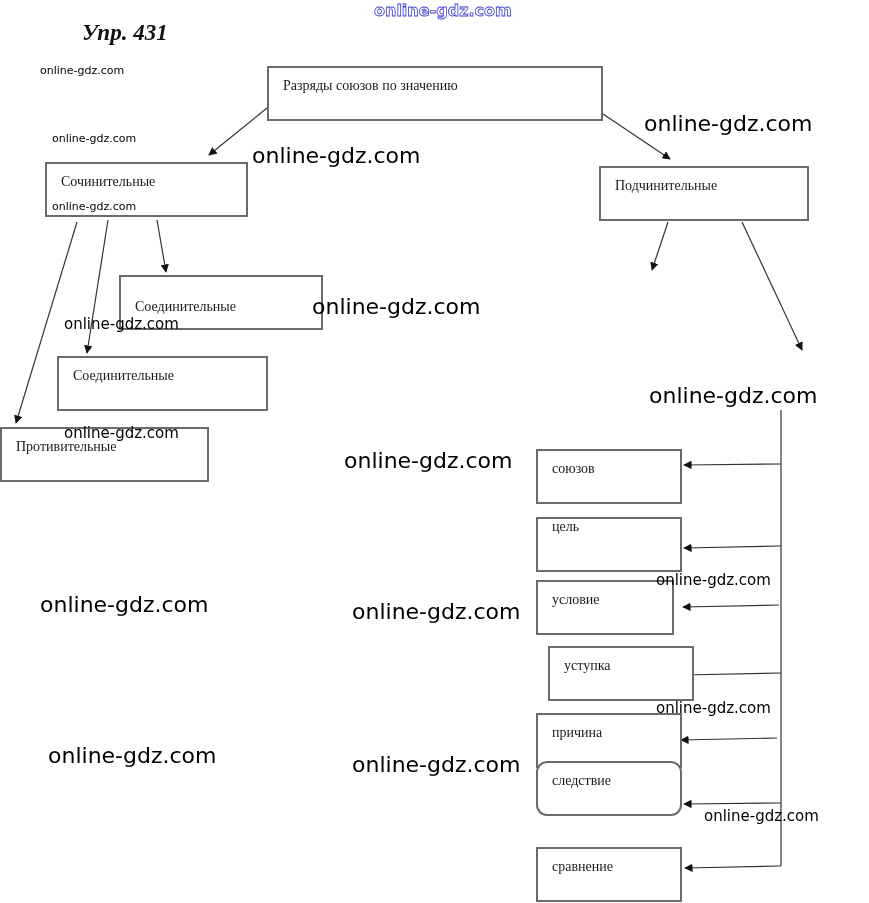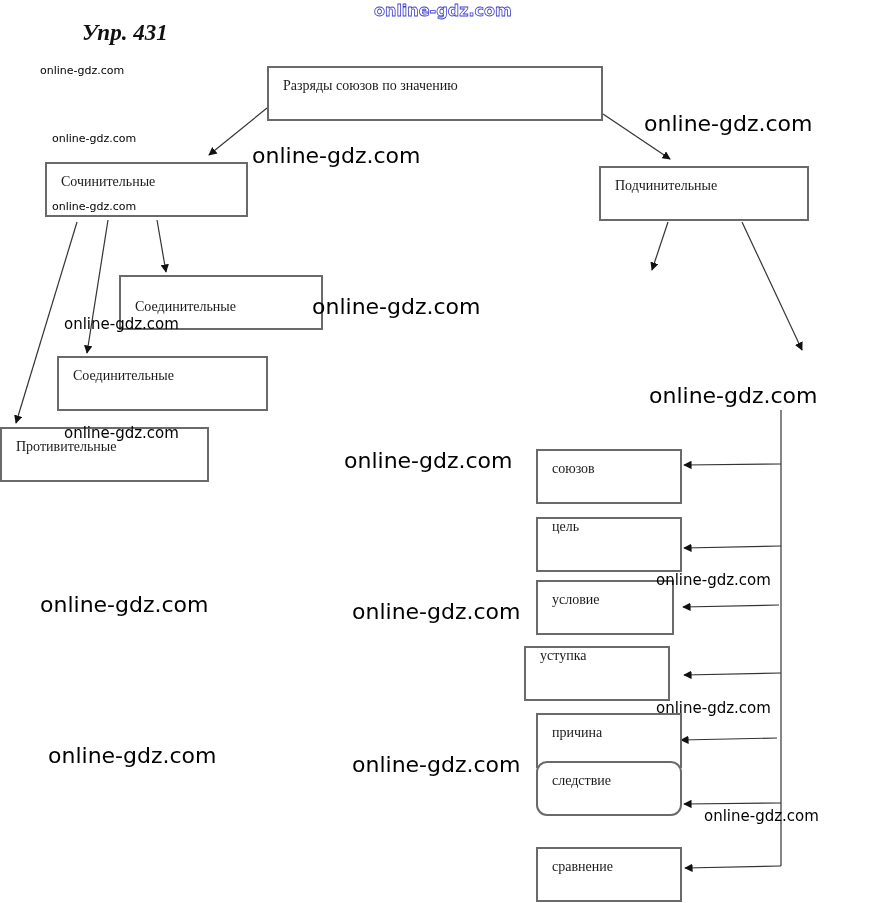--- a/index.html
+++ b/index.html
@@ -90,21 +90,21 @@
 
   <div class="box" style="left:536px;top:449px;width:146px;height:55px;padding-top:10px;">
     <span>союзов</span>
   </div>
   <div class="box" style="left:536px;top:517px;width:146px;height:55px;">
     <span>цель</span>
   </div>
   <div class="box" style="left:536px;top:580px;width:138px;height:55px;padding-top:10px;">
     <span>условие</span>
   </div>
-  <div class="box" style="left:524px;top:646px;width:146px;height:55px;">
+  <div class="box" style="left:548px;top:646px;width:146px;height:55px;padding-top:10px;">
     <span>уступка</span>
   </div>
   <div class="box" style="left:536px;top:713px;width:146px;height:55px;padding-top:10px;">
     <span>причина</span>
   </div>
   <div class="box" style="left:536px;top:761px;width:146px;height:55px;padding-top:10px;border-radius:11px;">
     <span>следствие</span>
   </div>
   <div class="box" style="left:536px;top:847px;width:146px;height:55px;padding-top:10px;">
     <span>сравнение</span>

